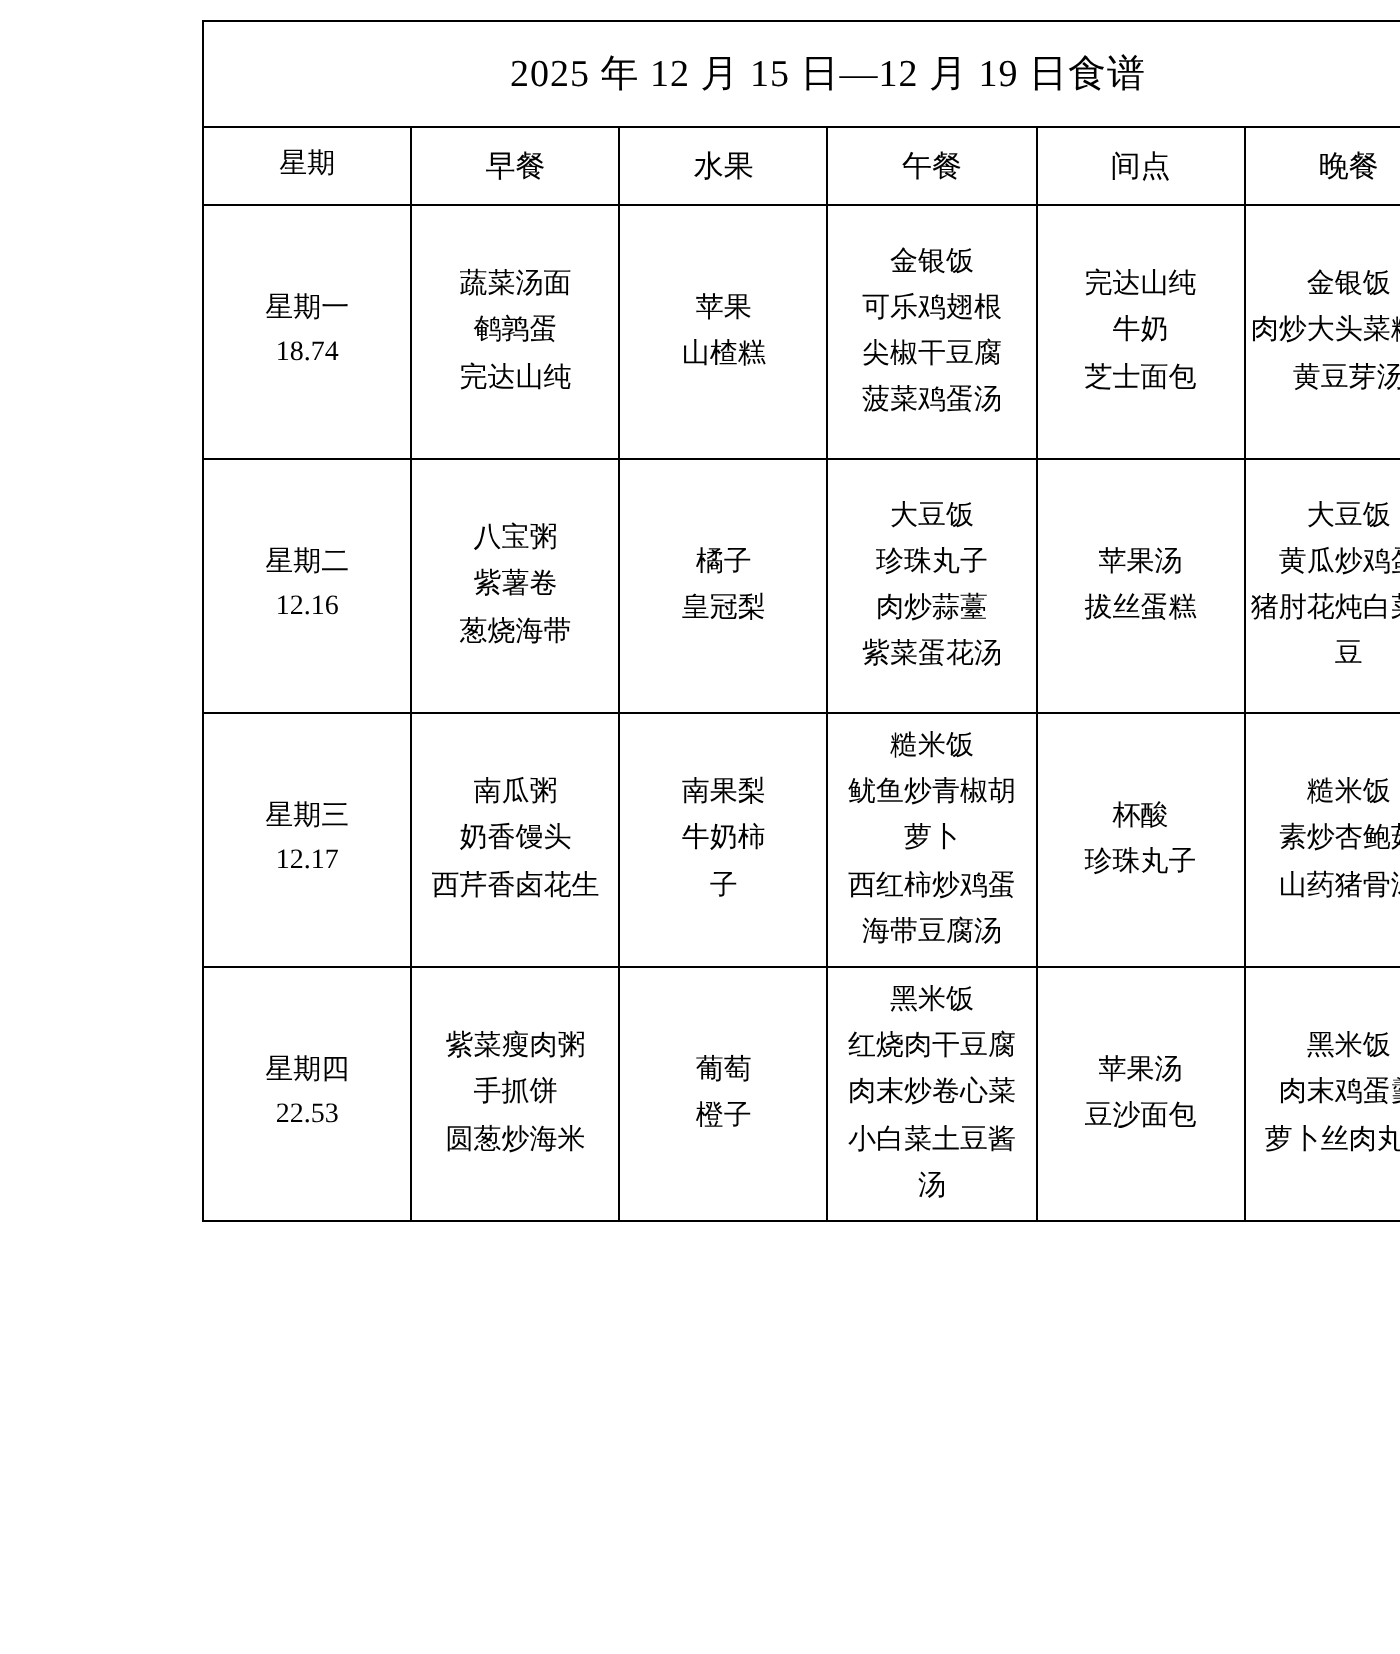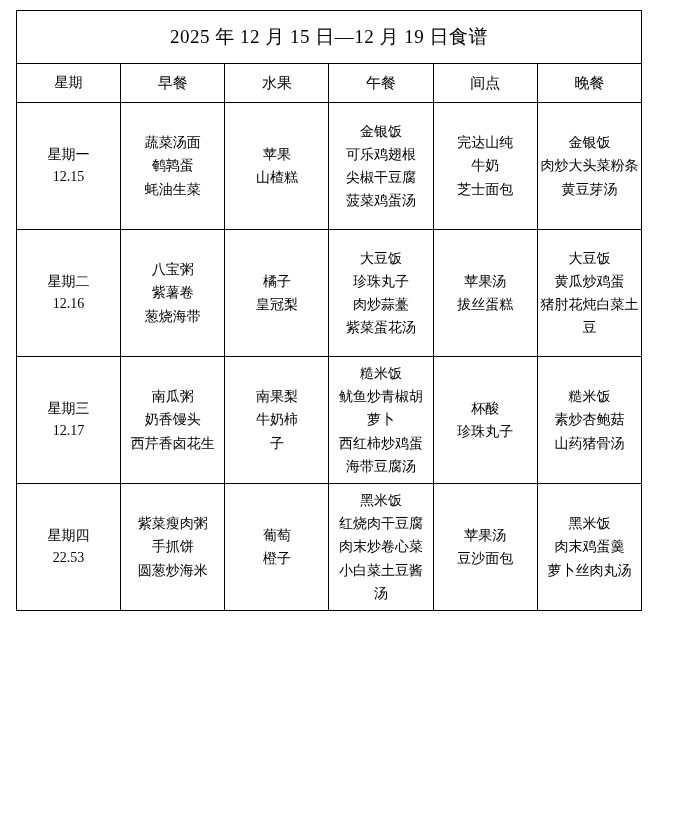--- a/index.html
+++ b/index.html
@@ -12,21 +12,22 @@
     height: 827px;
     font-family: "Liberation Serif", "DejaVu Serif", serif;
     color: #000000;
     overflow: hidden;
   }
   .page {
     width: 648px;
     height: 827px;
     position: relative;
     box-sizing: border-box;
-    padding: 10px 36px 0 16px;
+    padding: 10px 36px 0 53px;
+    margin-left: 48px;
   }
   table.menu {
     width: 626px;
     border-collapse: collapse;
     table-layout: fixed;
     border: 1.5px solid #000;
   }
   table.menu td, table.menu th {
     border: 1px solid #000;
     text-align: center;
@@ -80,25 +81,25 @@
         <td class="head-cell col-breakfast">早餐</td>
         <td class="head-cell col-fruit">水果</td>
         <td class="head-cell col-lunch">午餐</td>
         <td class="head-cell col-snack">间点</td>
         <td class="head-cell col-dinner">晚餐</td>
       </tr>
 
       <tr class="row-body">
         <td class="day-cell">
           <div>星期一</div>
-          <div>12.15</div>
+          <div>18.74</div>
         </td>
         <td class="meal-cell col-breakfast">蔬菜汤面
 鹌鹑蛋
-蚝油生菜</td>
+完达山纯</td>
         <td class="meal-cell col-fruit">苹果
 山楂糕</td>
         <td class="meal-cell col-lunch">金银饭
 可乐鸡翅根
 尖椒干豆腐
 菠菜鸡蛋汤</td>
         <td class="meal-cell col-snack">完达山纯
 牛奶
 芝士面包</td>
         <td class="meal-cell col-dinner">金银饭

